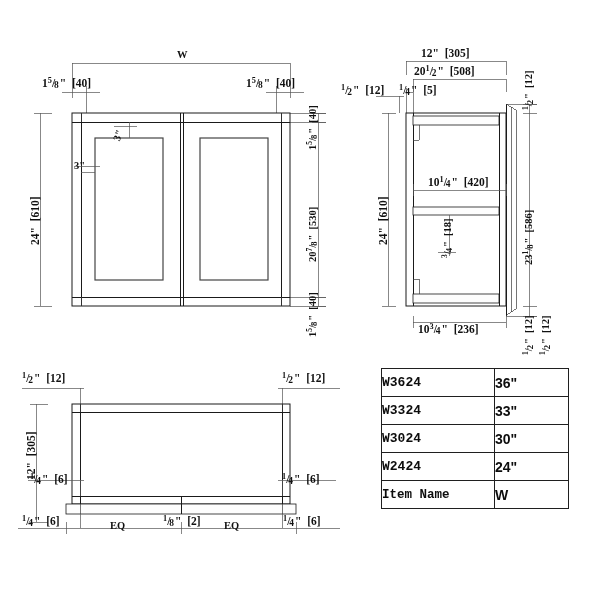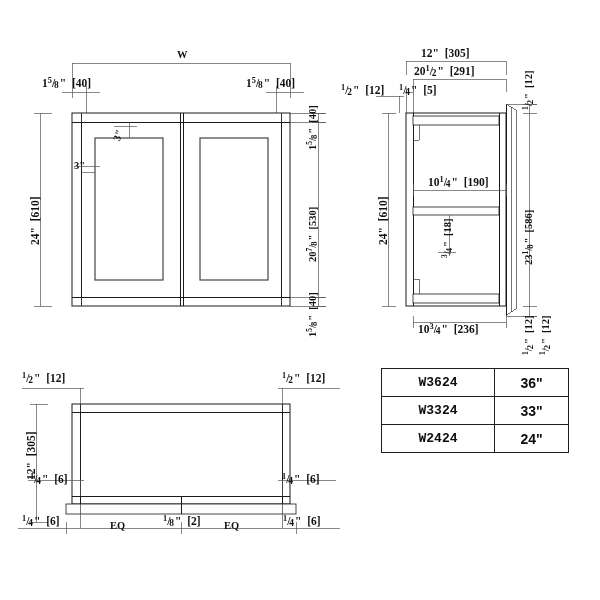--- a/index.html
+++ b/index.html
@@ -57,21 +57,20 @@
     position: absolute;
     left: 381px;
     top: 368px;
     width: 185px;
     border-collapse: collapse;
     table-layout: fixed;
   }
   #schedule td {
     border: 1px solid #1f1f1f;
     height: 27px;
-    text-align: center;
     vertical-align: middle;
     font-family: "Liberation Mono", monospace;
     font-weight: bold;
     font-size: 13px;
     color: #0d0d0d;
     padding: 0;
   }
   #schedule td.c-name { width: 112px; }
   #schedule td.c-w    { width: 73px; font-family: "Liberation Sans", sans-serif; font-size: 14px; }
   #schedule tr.hdr td.c-name { font-family: "Liberation Mono", monospace; font-size: 12.5px; }
@@ -264,35 +263,35 @@
 
   <div class="txt t10 rot" style="left:308px; top:262px; transform: rotate(-90deg);"><span>20</span><span class="frac"><span class="num">7</span><span class="sl">/</span><span class="den">8</span></span><span>"</span>&nbsp;&nbsp;<span>[530]</span></div>
 
   <div class="txt t10 rot" style="left:308px; top:337px; transform: rotate(-90deg);"><span>1</span><span class="frac"><span class="num">5</span><span class="sl">/</span><span class="den">8</span></span><span>"</span>&nbsp;&nbsp;<span>[40]</span></div>
 
   <div class="txt t10 rot" style="left:112px; top:139px; transform: rotate(-70deg);">3"</div>
   <div class="txt t10" style="left:74px; top:161px;">3"</div>
 
   <div class="txt t11" style="left:421px; top:48px;"><span>12"</span>&nbsp;&nbsp;<span>[305]</span></div>
 
-  <div class="txt t11" style="left:414px; top:66px;"><span>20</span><span class="frac"><span class="num">1</span><span class="sl">/</span><span class="den">2</span></span><span>"</span>&nbsp;&nbsp;<span>[291]</span></div>
+  <div class="txt t11" style="left:414px; top:66px;"><span>20</span><span class="frac"><span class="num">1</span><span class="sl">/</span><span class="den">2</span></span><span>"</span>&nbsp;&nbsp;<span>[508]</span></div>
 
   <div class="txt t11" style="left:341px; top:85px;"><span class="frac"><span class="num">1</span><span class="sl">/</span><span class="den">2</span></span><span>"</span>&nbsp;&nbsp;<span>[12]</span></div>
 
   <div class="txt t11" style="left:399px; top:85px;"><span class="frac"><span class="num">1</span><span class="sl">/</span><span class="den">4</span></span><span>"</span>&nbsp;&nbsp;<span>[5]</span></div>
 
   <div class="txt t10 rot" style="left:524px; top:110px; transform: rotate(-90deg);"><span class="frac"><span class="num">1</span><span class="sl">/</span><span class="den">2</span></span><span>"</span>&nbsp;&nbsp;<span>[12]</span></div>
 
   <div class="txt t10 rot" style="left:524px; top:265px; transform: rotate(-90deg);"><span>23</span><span class="frac"><span class="num">1</span><span class="sl">/</span><span class="den">8</span></span><span>"</span>&nbsp;&nbsp;<span>[586]</span></div>
 
   <div class="txt t10 rot" style="left:524px; top:355px; transform: rotate(-90deg);"><span class="frac"><span class="num">1</span><span class="sl">/</span><span class="den">2</span></span><span>"</span>&nbsp;&nbsp;<span>[12]</span></div>
 
   <div class="txt t11 rot" style="left:378px; top:245px; transform: rotate(-90deg);"><span>24"</span>&nbsp;&nbsp;<span>[610]</span></div>
 
-  <div class="txt t11" style="left:428px; top:177px;"><span>10</span><span class="frac"><span class="num">1</span><span class="sl">/</span><span class="den">4</span></span><span>"</span>&nbsp;&nbsp;<span>[190]</span></div>
+  <div class="txt t11" style="left:428px; top:177px;"><span>10</span><span class="frac"><span class="num">1</span><span class="sl">/</span><span class="den">4</span></span><span>"</span>&nbsp;&nbsp;<span>[420]</span></div>
 
   <div class="txt t10 rot" style="left:443px; top:258px; transform: rotate(-90deg);"><span class="frac"><span class="num">3</span><span class="sl">/</span><span class="den">4</span></span><span>"</span>&nbsp;&nbsp;<span>[18]</span></div>
 
   <div class="txt t11" style="left:418px; top:324px;"><span>10</span><span class="frac"><span class="num">3</span><span class="sl">/</span><span class="den">4</span></span><span>"</span>&nbsp;&nbsp;<span>[236]</span></div>
 
   <div class="txt t10 rot" style="left:541px; top:355px; transform: rotate(-90deg);"><span class="frac"><span class="num">1</span><span class="sl">/</span><span class="den">2</span></span><span>"</span>&nbsp;&nbsp;<span>[12]</span></div>
 
   <div class="txt t11" style="left:22px; top:373px;"><span class="frac"><span class="num">1</span><span class="sl">/</span><span class="den">2</span></span><span>"</span>&nbsp;&nbsp;<span>[12]</span></div>
 
   <div class="txt t11" style="left:282px; top:373px;"><span class="frac"><span class="num">1</span><span class="sl">/</span><span class="den">2</span></span><span>"</span>&nbsp;&nbsp;<span>[12]</span></div>
@@ -317,19 +316,27 @@
     <tbody>
       <tr>
         <td class="c-name">W3624</td>
         <td class="c-w">36"</td>
       </tr>
       <tr>
         <td class="c-name">W3324</td>
         <td class="c-w">33"</td>
       </tr>
       <tr>
+        <td class="c-name">W3024</td>
+        <td class="c-w">30"</td>
+      </tr>
+      <tr>
         <td class="c-name">W2424</td>
         <td class="c-w">24"</td>
       </tr>
+      <tr class="hdr">
+        <td class="c-name">Item Name</td>
+        <td class="c-w">W</td>
+      </tr>
     </tbody>
   </table>
 
 </div>
 
 </body></html>

